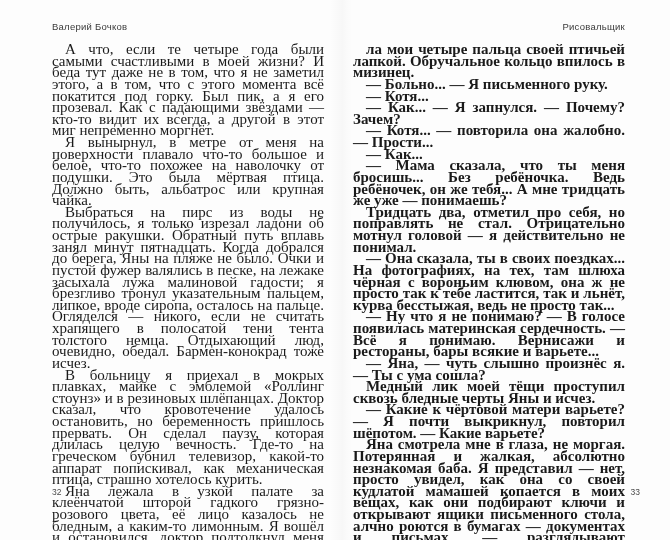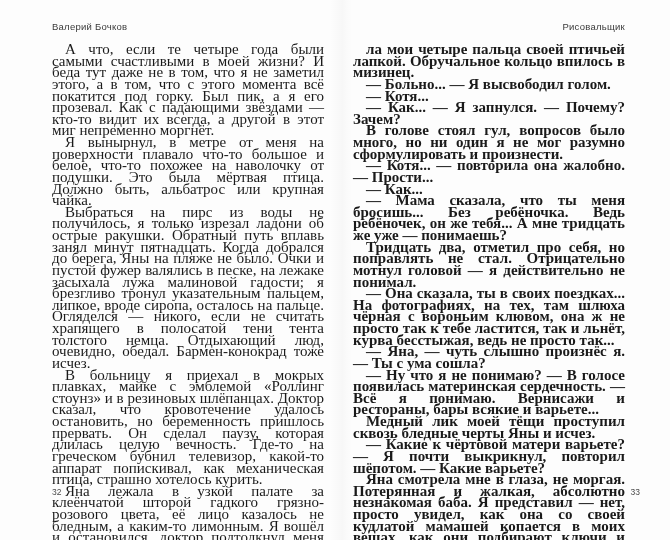--- a/index.html
+++ b/index.html
@@ -94,31 +94,30 @@
       <p>Я вынырнул, в метре от меня на поверхности плавало что-то большое и белое, что-то похожее на наволочку от подушки. Это была мёртвая птица. Должно быть, альбатрос или крупная чайка.</p>
       <p>Выбраться на пирс из воды не получилось, я только изрезал ладони об острые ракушки. Обратный путь вплавь занял минут пятнадцать. Когда добрался до берега, Яны на пляже не было. Очки и пустой фужер валялись в песке, на лежаке засыхала лужа малиновой гадости; я брезгливо тронул указательным пальцем, липкое, вроде сиропа, осталось на пальце. Огляделся — никого, если не считать храпящего в полосатой тени тента толстого немца. Отдыхающий люд, очевидно, обедал. Бармен-конокрад тоже исчез.</p>
       <p>В больницу я приехал в мокрых плавках, майке с эмблемой «Роллинг стоунз» и в резиновых шлёпанцах. Доктор сказал, что кровотечение удалось остановить, но беременность пришлось прервать. Он сделал паузу, которая длилась целую вечность. Где-то на греческом бубнил телевизор, какой-то аппарат попискивал, как механическая птица, страшно хотелось курить.</p>
       <p>Яна лежала в узкой палате за клеёнчатой шторой гадкого грязно-розового цвета, её лицо казалось не бледным, а каким-то лимонным. Я вошёл и остановился, доктор подтолкнул меня под локоть. Неуместно воняло какой-то экзотической едой, чем-то вроде таиландского карри. На подоконнике стоял горшок с белой орхидеей — одинокий цветок на рахитичном голом стебле. Яна попыталась улыбнуться, вытянула руку. Опасливо, как слепой, я приблизился к кровати. Яна поймала мою ладонь, крепко сжа-</p>
     </div>
   </div>
 
   <div class="page right">
     <div class="col">
       <p>ла мои четыре пальца своей птичьей лапкой. Обручальное кольцо впилось в мизинец.</p>
-      <p class="dialogue">— Больно... — Я высвободил голом.</p>
+      <p class="dialogue">— Больно... — Я письменного руку.</p>
       <p class="dialogue">— Котя...</p>
       <p class="dialogue">— Как... — Я запнулся. — Почему? Зачем?</p>
-      <p>В голове стоял гул, вопросов было много, но ни один я не мог разумно сформулировать и произнести.</p>
       <p class="dialogue">— Котя... — повторила она жалобно. — Прости...</p>
       <p class="dialogue">— Как...</p>
       <p class="dialogue">— Мама сказала, что ты меня бросишь... Без ребёночка. Ведь ребёночек, он же тебя... А мне тридцать же уже — понимаешь?</p>
       <p>Тридцать два, отметил про себя, но поправлять не стал. Отрицательно мотнул головой — я действительно не понимал.</p>
       <p class="dialogue">— Она сказала, ты в своих поездках... На фотографиях, на тех, там шлюха чёрная с вороньим клювом, она ж не просто так к тебе ластится, так и льнёт, курва бесстыжая, ведь не просто так...</p>
+      <p class="dialogue">— Ну что я не понимаю? — В голосе появилась материнская сердечность. — Всё я понимаю. Вернисажи и рестораны, бары всякие и варьете...</p>
       <p class="dialogue">— Яна, — чуть слышно произнёс я. — Ты с ума сошла?</p>
-      <p class="dialogue">— Ну что я не понимаю? — В голосе появилась материнская сердечность. — Всё я понимаю. Вернисажи и рестораны, бары всякие и варьете...</p>
       <p>Медный лик моей тёщи проступил сквозь бледные черты Яны и исчез.</p>
       <p class="dialogue">— Какие к чёртовой матери варьете? — Я почти выкрикнул, повторил шёпотом. — Какие варьете?</p>
       <p>Яна смотрела мне в глаза, не моргая. Потерянная и жалкая, абсолютно незнакомая баба. Я представил — нет, просто увидел, как она со своей кудлатой мамашей копается в моих вещах, как они подбирают ключи и открывают ящики письменного стола, алчно роются в бумагах — документах и письмах, — разглядывают фотографии, трогают их своими пальцами. А после сидят на кухне и пьют чай «с гостинцами».</p>
       <p class="dialogue">— Ты что... думаешь... — Яна проговорила трусливо, осторожно выговаривая звуки, — ты думаешь, что это не твой... не твой ребёночек?</p>
     </div>
   </div>
 
   <div class="folio left">32</div>
 
   <div class="folio right">33</div>

